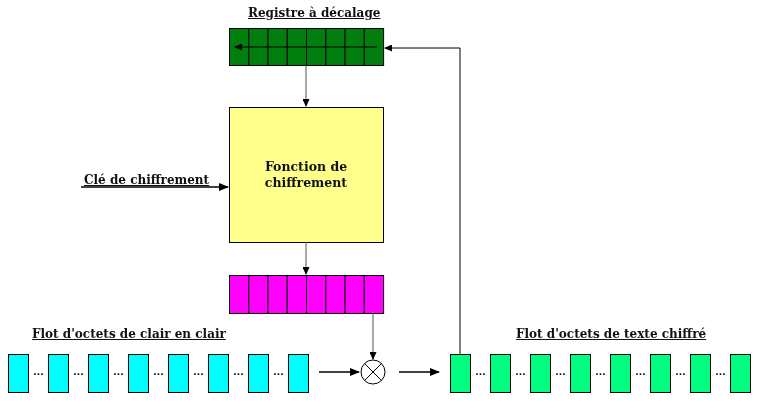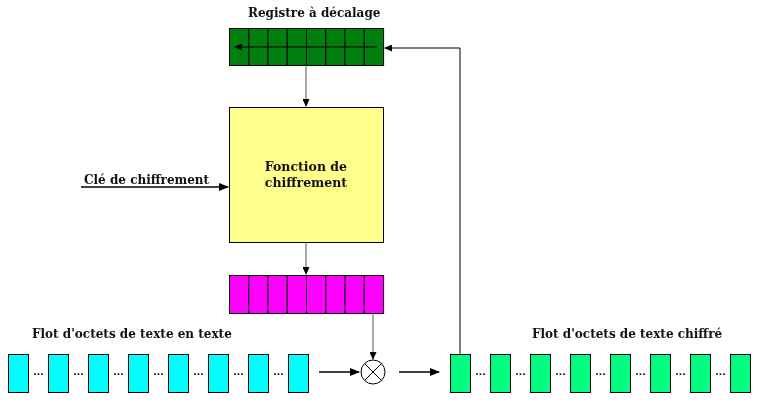--- a/index.html
+++ b/index.html
@@ -1,27 +1,27 @@
 <!DOCTYPE html>
 <html><head>
 <meta charset="utf-8">
 <style>
   html, body { margin: 0; padding: 0; background: #ffffff; }
   body { width: 758px; height: 408px; position: relative; overflow: hidden; }
-  .lbl { position: absolute; font-family: "DejaVu Serif", serif; font-weight: bold; font-size: 12px; color: #111; white-space: nowrap; }
+  .lbl { position: absolute; font-family: "DejaVu Serif", serif; font-weight: bold; font-size: 12px; color: #111; white-space: nowrap; text-decoration: underline; }
   svg { position: absolute; left: 0; top: 0; }
-  .fn-text { position: absolute; left: 229px; top: 107px; width: 154px; height: 135px; display: flex; align-items: center; justify-content: center; font-family: "DejaVu Serif", serif; font-weight: bold; font-size: 12.5px; line-height: 16px; color: #111; }
+  .fn-text { position: absolute; left: 229px; top: 107px; width: 154px; height: 135px; display: flex; align-items: center; justify-content: center; text-align: center; font-family: "DejaVu Serif", serif; font-weight: bold; font-size: 12.5px; line-height: 16px; color: #111; }
 </style>
 </head>
 <body>
 
 <div class="lbl" style="left:248px; top:6px;">Registre à décalage</div>
 <div class="lbl" style="left:84px; top:173px;">Clé de chiffrement</div>
-<div class="lbl" style="left:32px; top:327px;">Flot d'octets de texte en texte</div>
-<div class="lbl" style="left:532px; top:327px;">Flot d'octets de texte chiffré</div>
+<div class="lbl" style="left:32px; top:327px;">Flot d'octets de clair en clair</div>
+<div class="lbl" style="left:516px; top:327px;">Flot d'octets de texte chiffré</div>
 
 <svg id="diagram" width="758" height="408" viewBox="0 0 758 408">
   <defs>
     <marker id="arr" markerWidth="10" markerHeight="8" refX="9" refY="4" orient="auto" markerUnits="userSpaceOnUse">
       <path d="M0,0 L10,4 L0,8 Z" fill="#000"></path>
     </marker>
     <marker id="arrS" markerWidth="8" markerHeight="7" refX="7" refY="3.5" orient="auto" markerUnits="userSpaceOnUse">
       <path d="M0,0 L8,3.5 L0,7 Z" fill="#000"></path>
     </marker>
   </defs>

